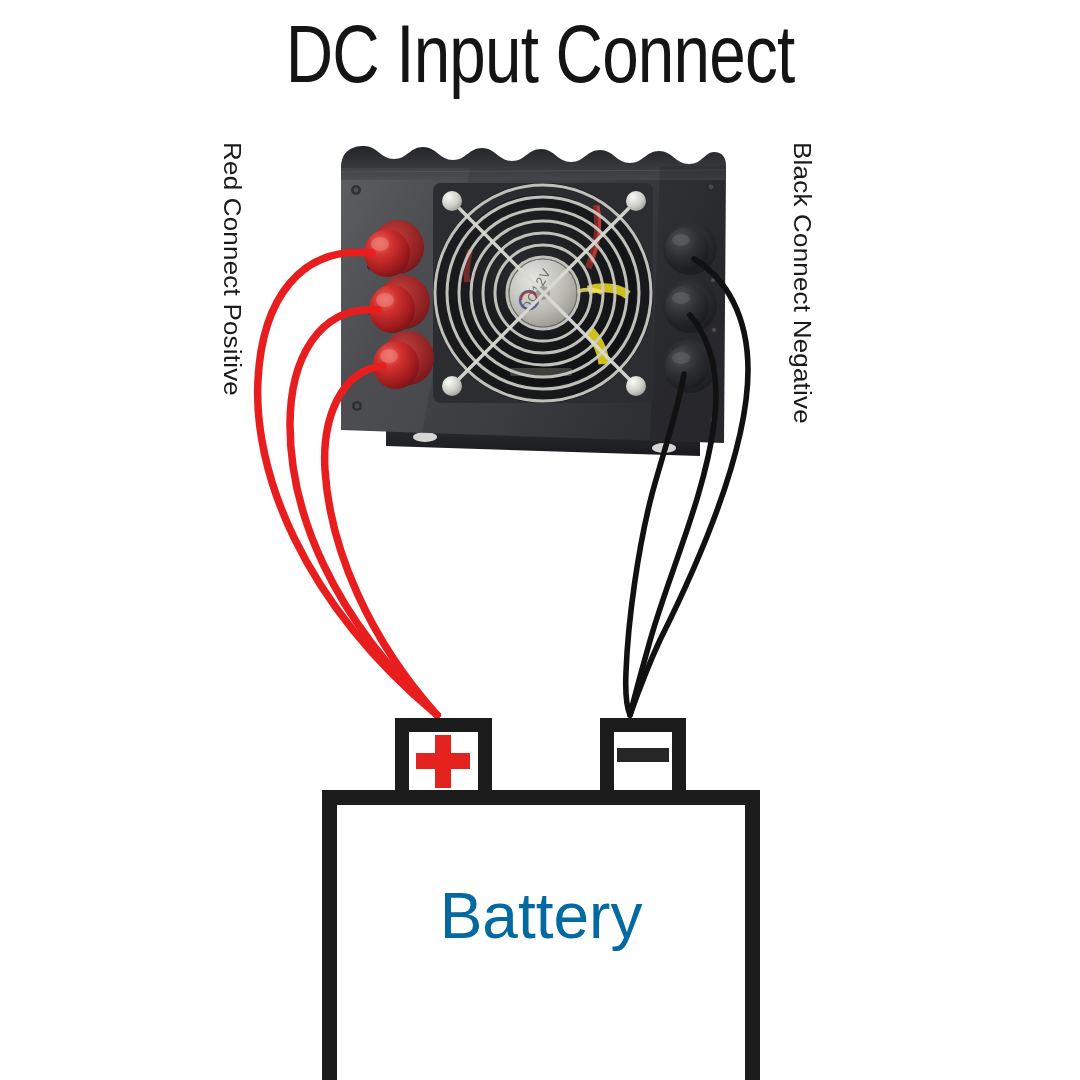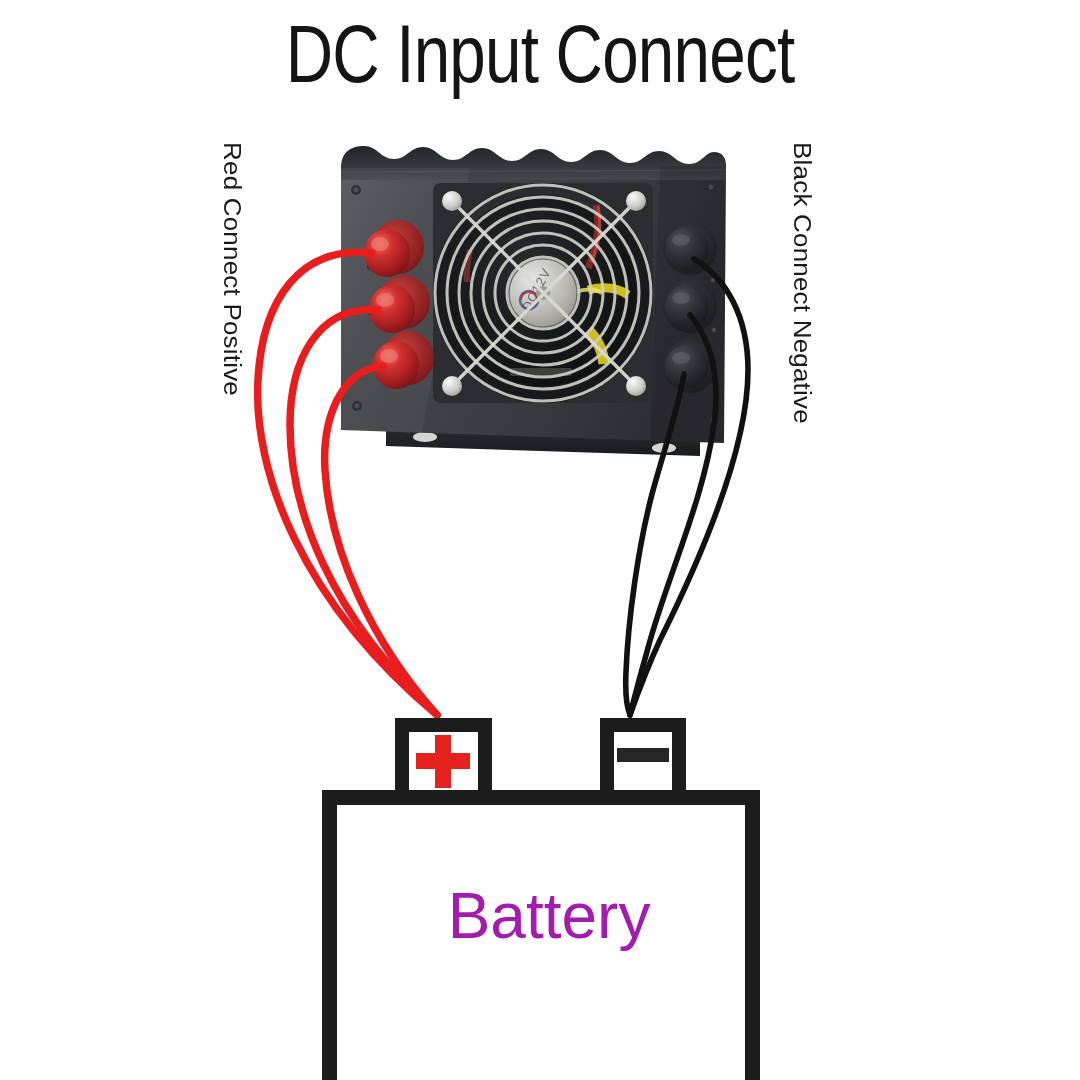--- a/index.html
+++ b/index.html
@@ -73,23 +73,22 @@
   
   #battery-label {
     position: absolute;
     left: 322px;
     top: 880px;
     width: 438px;
     text-align: center;
     font-family: "Liberation Sans", sans-serif;
     font-size: 64px;
     font-weight: 400;
-    color: #a21caf;
+    color: #0369a1;
     line-height: 72px;
-    margin-left: 8px;
   }
 </style>
 </head>
 <body>
 
 <div id="stage">
 
   <div id="title">DC Input Connect</div>
 
   <div class="side-label" id="label-red">Red Connect Positive</div>

